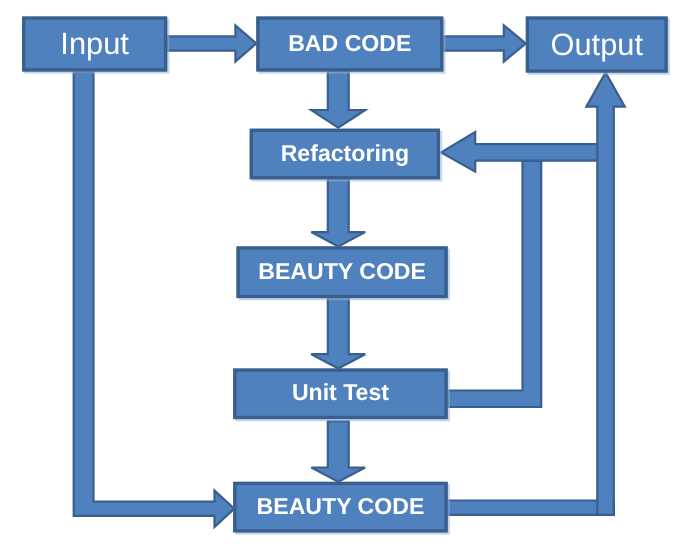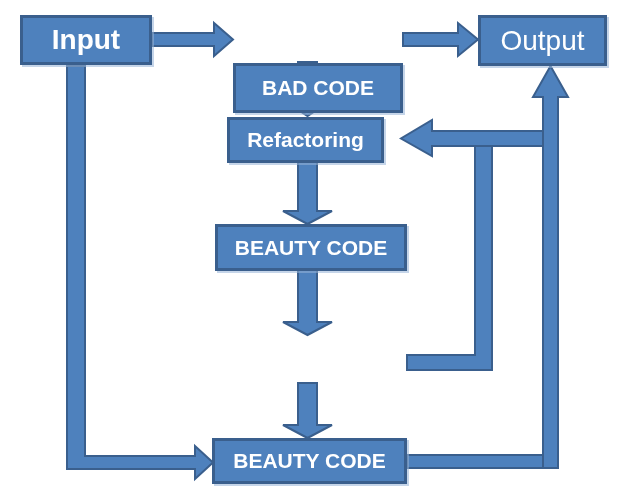--- a/index.html
+++ b/index.html
@@ -77,28 +77,29 @@
 
     <path class="connector" d="M407,355 L475,355 L475,146 L492,146 L492,370 L407,370 Z"></path>
 
     <path class="connector" d="M552,131 L432,131 L432,120 L401,138.5 L432,156 L432,146 L552,146 Z"></path>
 
     <path class="connector" d="M407,455 L558,455 L558,468 L407,468 Z"></path>
 
     <path class="connector" d="M543,468 L543,97 L533,97 L550.5,66 L568,97 L558,97 L558,468 Z"></path>
   </svg>
 
-  <div class="node big" style="left:20px; top:15px; width:132px; height:50px;font-weight:bold;">Input</div>
+  <div class="node big" style="left:20px; top:15px; width:132px; height:50px;">Input</div>
 
-  <div class="node small" style="left:233px; top:15px; width:170px; height:50px;margin-top:48px;">BAD CODE</div>
+  <div class="node small" style="left:233px; top:15px; width:170px; height:50px;">BAD CODE</div>
 
   <div class="node big" style="left:478px; top:15px; width:129px; height:51px;">Output</div>
 
-  <div class="node small" style="left:227px; top:117px; width:157px; height:46px;">Refactoring</div>
+  <div class="node small" style="left:227px; top:117px; width:173px; height:46px;">Refactoring</div>
 
   <div class="node small" style="left:215px; top:224px; width:192px; height:47px;">BEAUTY CODE</div>
 
+  <div class="node small" style="left:212px; top:335px; width:195px; height:46px;">Unit Test</div>
 
   <div class="node small" style="left:212px; top:438px; width:195px; height:46px;">BEAUTY CODE</div>
 
 
 
 </div>
 
 </body></html>

